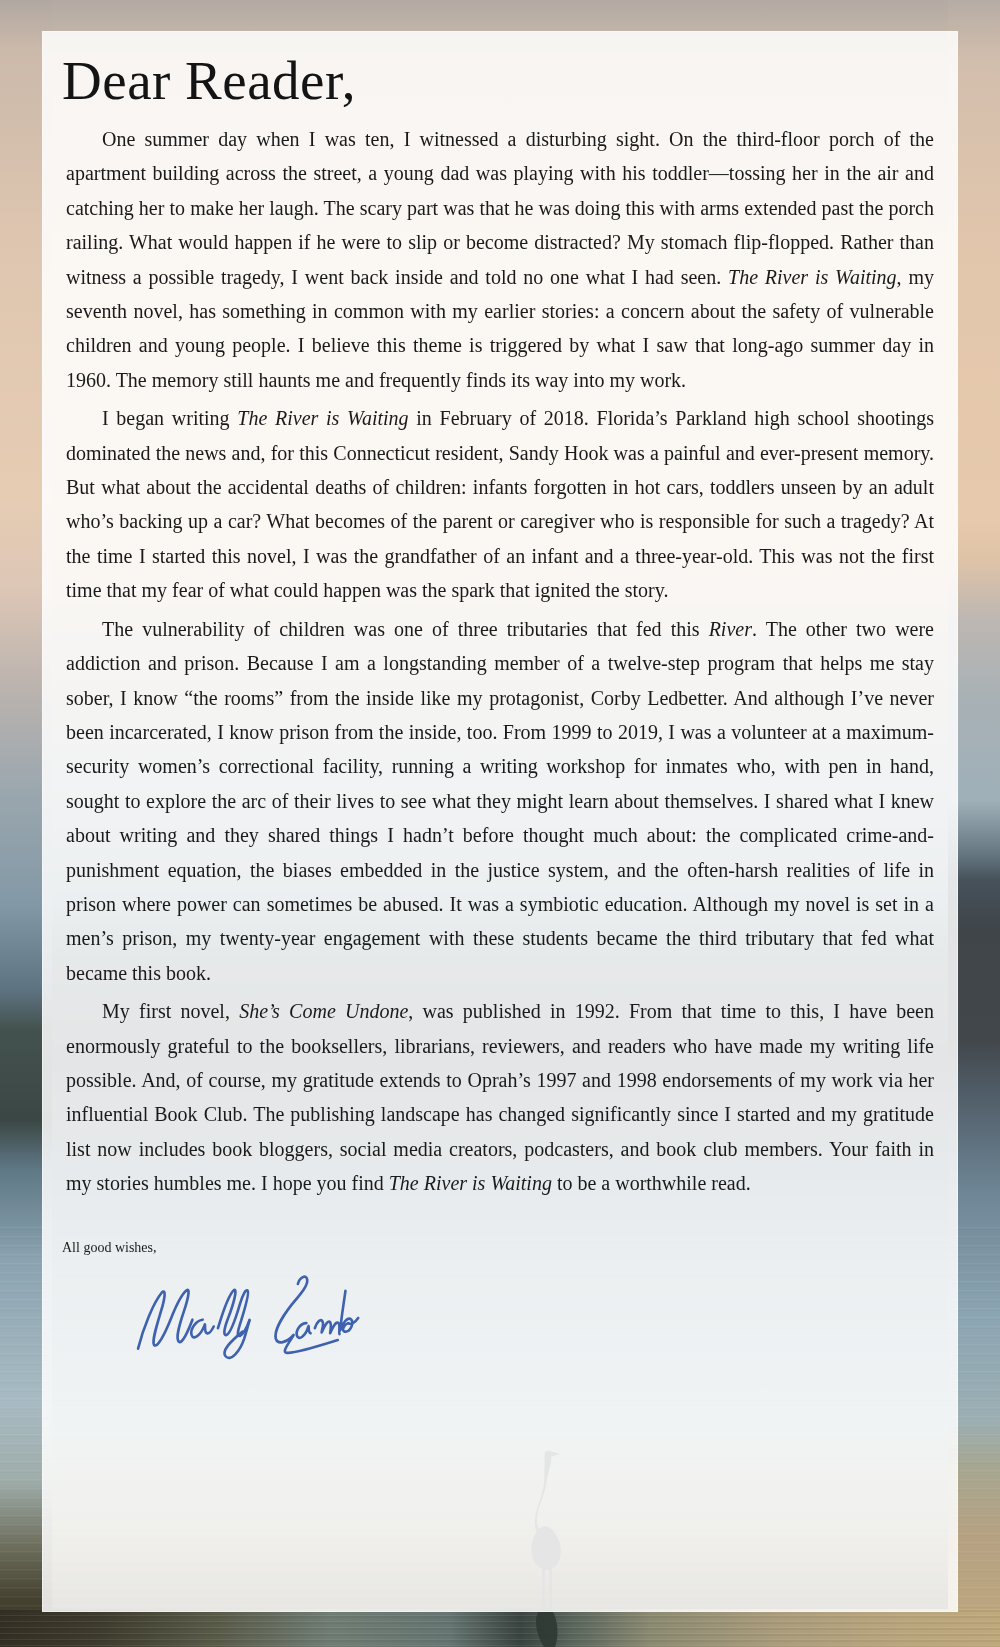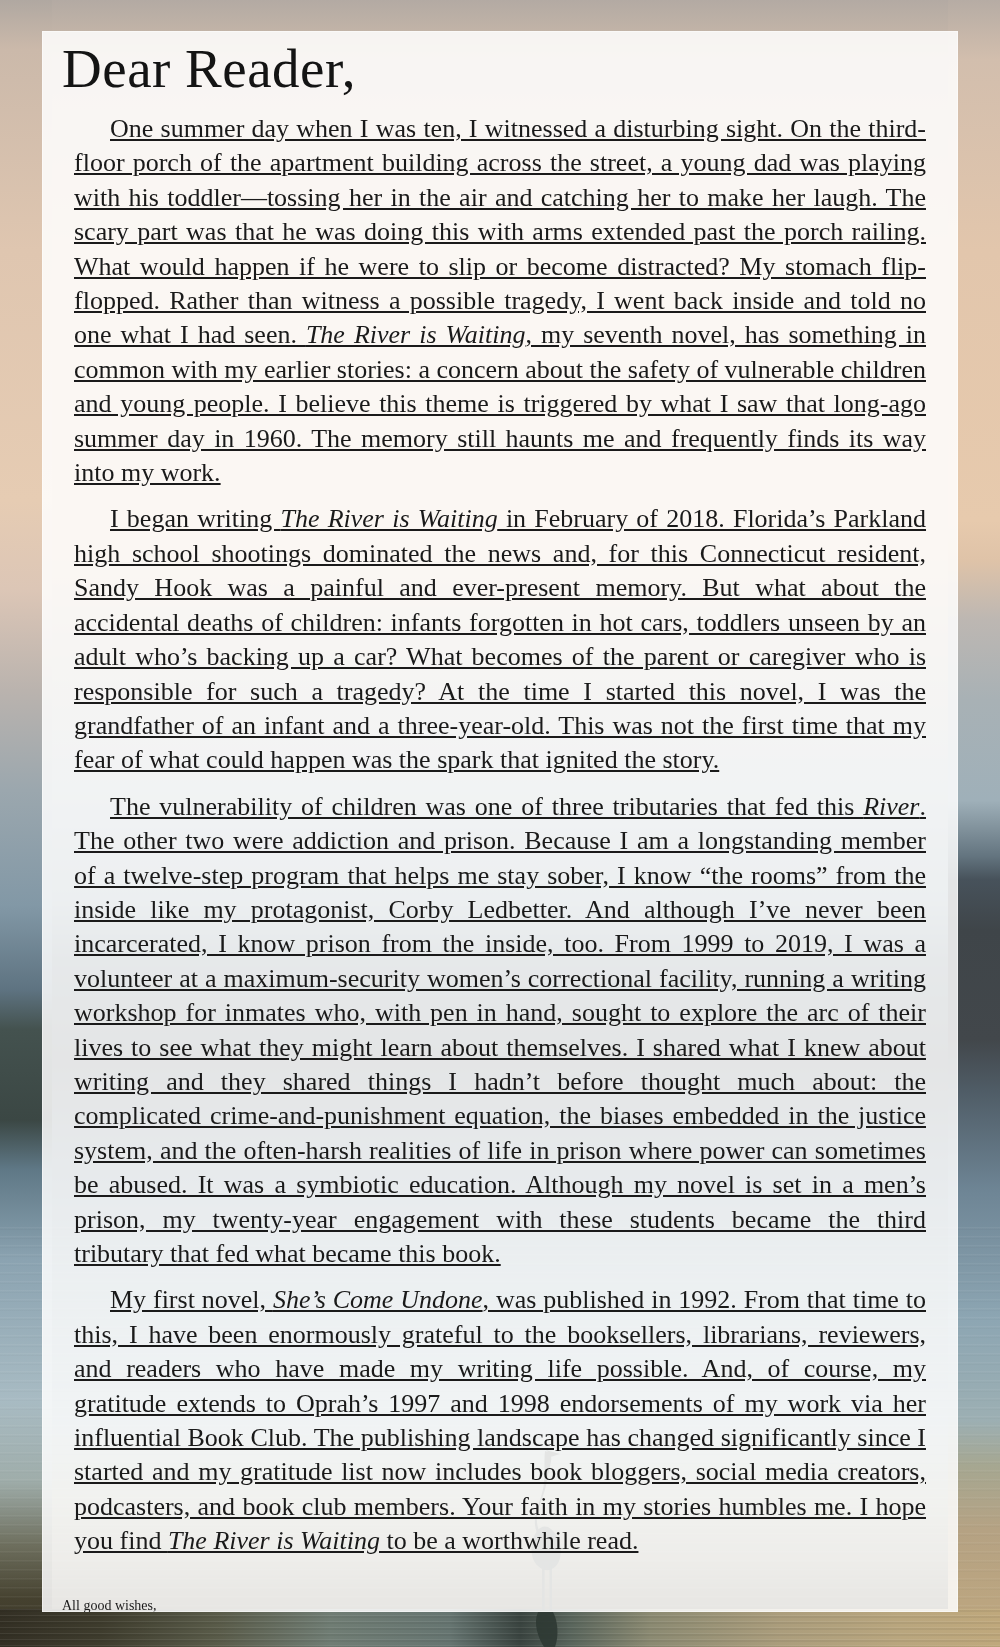--- a/index.html
+++ b/index.html
@@ -44,29 +44,29 @@
     position:absolute;left:0;bottom:0;width:100%;height:420px;z-index:0;opacity:.5;
     background:repeating-linear-gradient(180deg,
       rgba(255,255,255,0.10) 0 1px, rgba(0,0,0,0.04) 2px 3px, rgba(0,0,0,0) 3px 9px);
   }
   .heron{position:absolute;left:517px;top:1445px;width:58px;height:202px;z-index:1;}
   
   .panel{
     position:absolute;left:42px;top:31px;width:916px;height:1581px;z-index:2;
     background:rgba(255,255,255,0.85);
     box-shadow:inset 0 0 0 1px rgba(255,255,255,0.45);
-    box-sizing:border-box;padding:0 20px;overflow:hidden;
+    box-sizing:border-box;padding:12px 20px;overflow:hidden;
   }
   .salutation{
     margin:6px 0 10px 0;font-size:55px;line-height:63px;font-weight:400;
     color:#141414;letter-spacing:.5px;
   }
   .body-text p{
-    margin:12px;font-size:26px;line-height:34.4px;color:#1a1a1a;
-    text-align:justify;text-indent:36px;text-decoration:underline;
+    margin:4px;font-size:20px;line-height:34.4px;color:#1a1a1a;
+    text-align:justify;text-indent:36px;
   }
   .closing{
     margin:30px 0 0 0;font-size:14px;line-height:34px;color:#1a1a1a;text-indent:0;
   }
   .sig-wrap{margin:2px 0 0 64px;width:240px;height:102px;}
   .sig-wrap svg{width:100%;height:100%;}
 </style>
 </head>
 <body>
 

